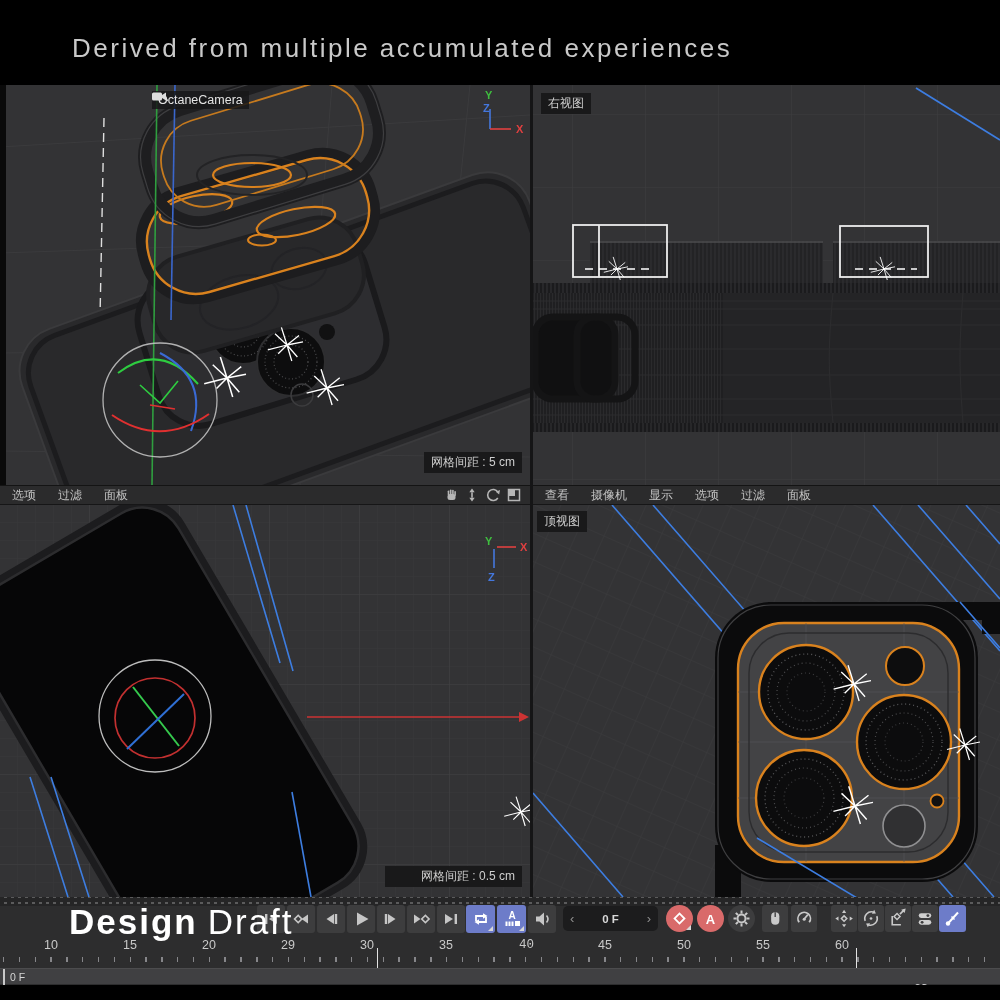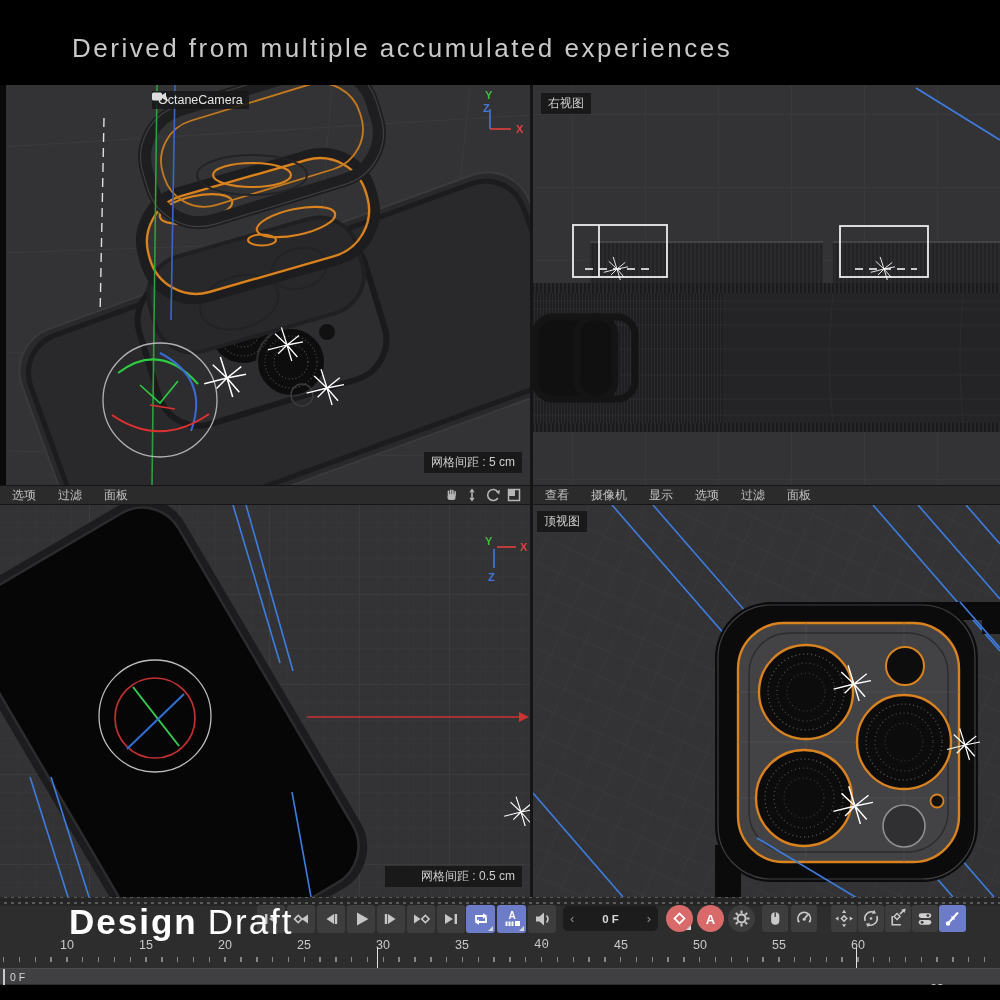--- a/index.html
+++ b/index.html
@@ -46,21 +46,21 @@
   .tbtn.blue{background:#6d7cc9;}
   .tbtn.red{background:#d96a6a;border-radius:50%;width:27px;height:27px;}
   .tbtn.circ{border-radius:50%;width:27px;height:27px;}
   .tbtn svg{display:block;}
   .flyout::after{content:"";position:absolute;right:2px;bottom:2px;width:0;height:0;
     border-left:5px solid transparent;border-bottom:5px solid #d8d8d8;}
   #framefield{position:absolute;left:563px;top:9px;width:95px;height:25px;background:#1c1c1d;
     border-radius:5px;display:flex;align-items:center;justify-content:space-between;
     color:#d8d8d8;font-size:11.5px;font-weight:bold;padding:0 7px;box-sizing:border-box;}
   #framefield .chev{color:#8f8f8f;font-weight:normal;font-size:13px;line-height:1;}
-  .frame-num{position:absolute;top:41px;width:30px;text-align:right;color:#c9c9c9;
+  .frame-num{position:absolute;top:41px;width:30px;text-align:left;color:#c9c9c9;
              font-size:12.5px;}
   #tickrow{position:absolute;left:3px;top:60px;width:994px;height:7px;
     background-image:repeating-linear-gradient(90deg,#86868a 0 1.4px,transparent 1.4px 15.82px);
     background-position:0 0;background-size:100% 5px;background-repeat:no-repeat;}
   .marker-line{position:absolute;top:51px;width:1px;height:32px;background:#e2e2e2;}
   #sliderrow{position:absolute;left:0;top:71px;width:1000px;height:16px;background:#404042;
              border-top:1px solid #4c4c4e;box-sizing:border-box;}
   #playhead{position:absolute;left:3px;top:0;width:2px;height:16px;background:#c9c9c9;}
   #playhead-label{position:absolute;left:10px;top:2px;font-size:10.5px;color:#d5d5d5;}
   #blackfoot{left:0;top:985px;width:1000px;height:15px;background:#000;}
@@ -543,21 +543,21 @@
         <line x1="8.5" y1="19" x2="19" y2="7.5" stroke="#fff" stroke-width="2"></line>
         <circle cx="9" cy="18.5" r="2.2" fill="#fff"></circle>
         <line x1="12.5" y1="11.5" x2="15.5" y2="14.5" stroke="#fff" stroke-width="1.4"></line>
         </svg>
     </div>
   </div>
 
   <span class="frame-num" style="left:44px;">10</span>
   <span class="frame-num" style="left:123px;">15</span>
   <span class="frame-num" style="left:202px;">20</span>
-  <span class="frame-num" style="left:281px;">25</span>
+  <span class="frame-num" style="left:281px;">29</span>
   <span class="frame-num" style="left:360px;">30</span>
   <span class="frame-num" style="left:439px;">35</span>
   <span class="frame-num" style="left:519px;font-family:Liberation Mono, monospace;">40</span>
   <span class="frame-num" style="left:598px;">45</span>
   <span class="frame-num" style="left:677px;">50</span>
   <span class="frame-num" style="left:756px;">55</span>
   <span class="frame-num" style="left:835px;">60</span>
   <span class="frame-num" style="left:914px;margin-top:36px;">65</span>
   <div id="tickrow"></div>
   <div class="marker-line" style="left:377px;"></div>

